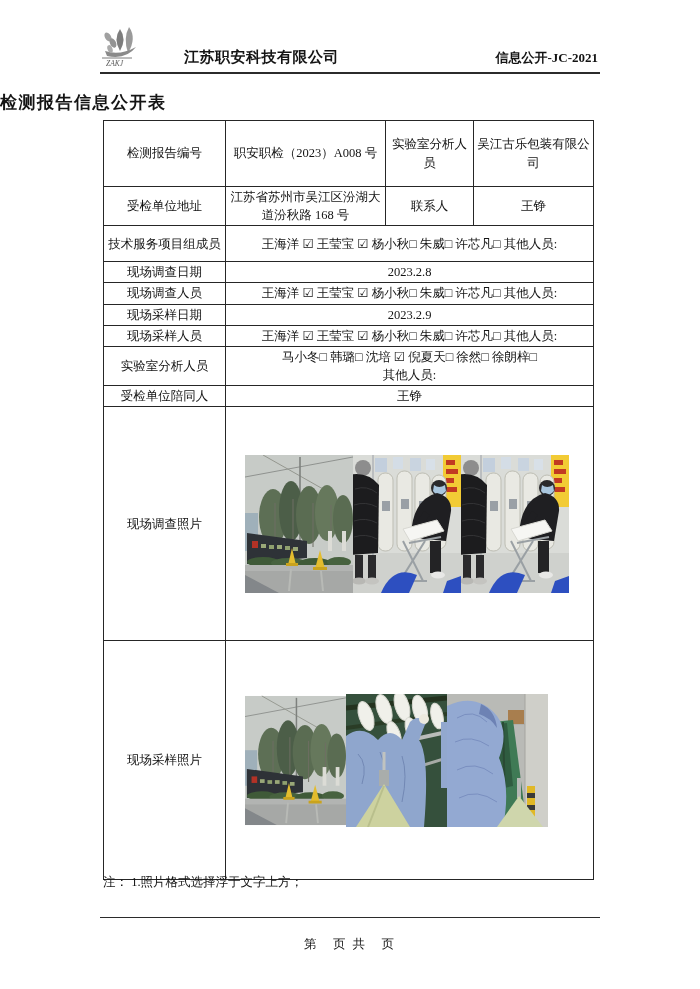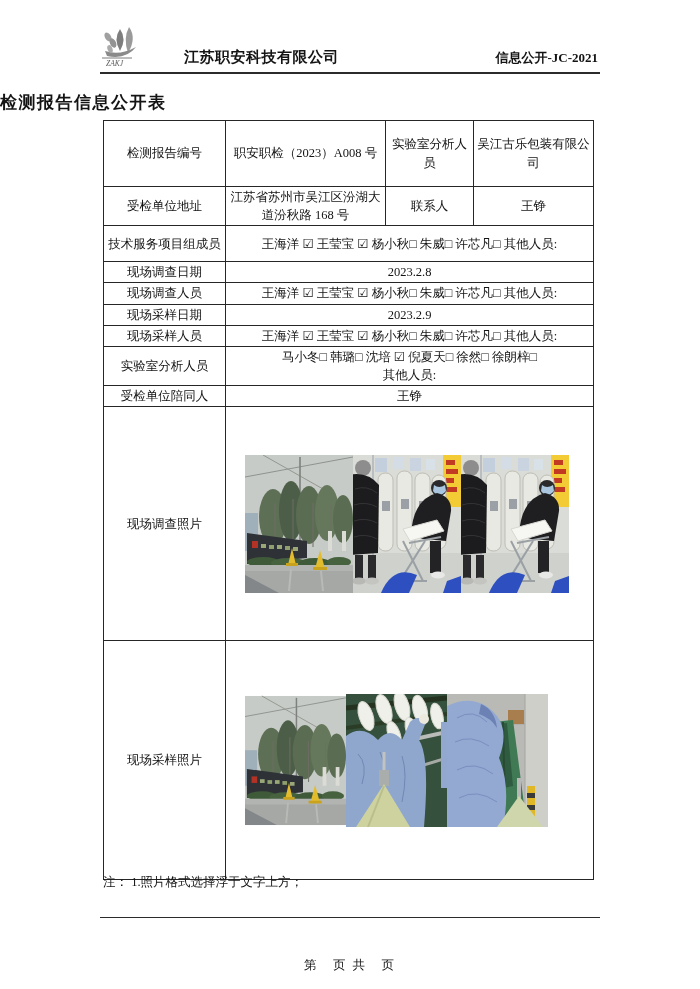--- a/index.html
+++ b/index.html
@@ -29,21 +29,21 @@
   td.unitname{text-align:left;padding-left:5px;line-height:29px;}
   td.addr{line-height:16px;margin-top:44px;}
   td.lab{line-height:17px;}
   td.photocell{padding:0;text-align:left;}
   .photos{display:flex;align-items:center;height:100%;padding-left:16px;}
   .photos svg{display:block;flex-shrink:0;}
 
   
   .note{position:absolute;left:103px;top:874px;font-size:12.5px;}
   .footline{position:absolute;left:100px;top:917px;width:500px;border-top:1.5px solid #2b2b2b;height:0;}
-  .foottext{position:absolute;top:936px;left:0;width:700px;text-align:center;font-size:12.5px;letter-spacing:2px;margin-top:21px;}
+  .foottext{position:absolute;top:936px;left:0;width:700px;text-align:center;font-size:12.5px;letter-spacing:2px;}
 </style>
 </head>
 <body>
 
 <svg width="0" height="0" style="position:absolute" aria-hidden="true">
   <defs>
 
     <symbol id="ph-entrance" viewBox="0 0 108 138">
       <rect width="108" height="138" fill="#c7cbc7"></rect>
       <line x1="0" y1="22" x2="108" y2="2" stroke="#8f928f" stroke-width="1"></line>

